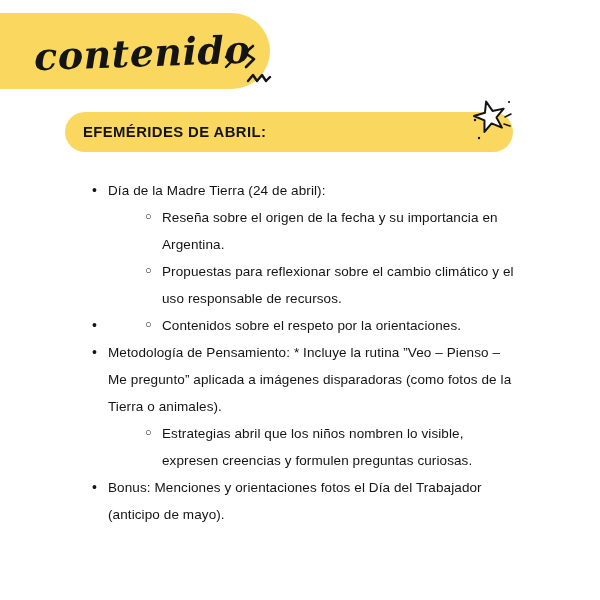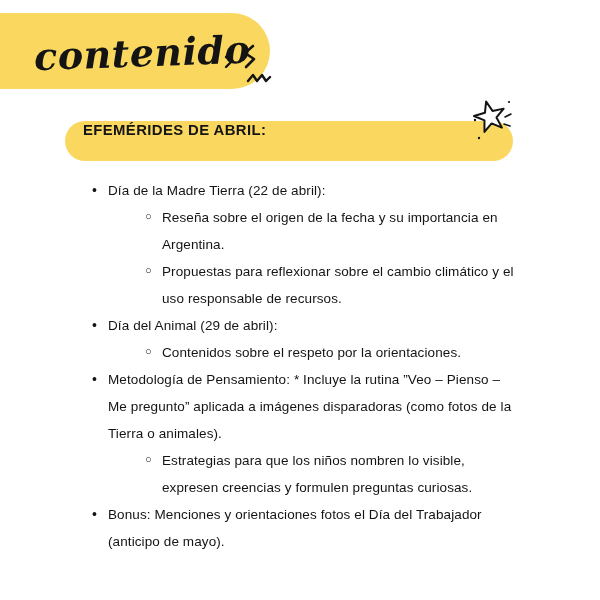--- a/index.html
+++ b/index.html
@@ -35,25 +35,26 @@
   }
   .squiggle-wrap {
     position:absolute;
     left:221px; top:29px;
     width:52px; height:52px;
   }
 
   
   .section-banner {
     position:absolute;
-    left:65px; top:121px;
+    left:65px; top:112px;
     width:448px; height:40px;
     background:#FAD860;
     border-radius:20px;
     display:flex;
+    align-items:center;
     padding-left:18px;
   }
   .section-heading {
     font-size:15.5px;
     font-weight:700;
     letter-spacing:0.4px;
     color:#141414;
     transform:scaleX(0.96);
     transform-origin:left center;
   }
@@ -112,47 +113,46 @@
 </div>
 
 <div class="section-banner">
   <div class="section-heading">EFEMÉRIDES DE ABRIL:</div>
 </div>
 
 <div class="content">
 
   <div class="li">
     <span class="bullet">•</span>
-    <span>Día de la Madre Tierra (22 de abril):</span>
+    <span>Día de la Madre Tierra (24 de abril):</span>
   </div>
   <div class="sub">
     <span class="bullet">○</span>
     <span>Reseña sobre el origen de la fecha y su importancia en Argentina.</span>
   </div>
   <div class="sub">
     <span class="bullet">○</span>
     <span>Propuestas para reflexionar sobre el cambio climático y el uso responsable de recursos.</span>
   </div>
 
   <div class="li">
     <span class="bullet">•</span>
-    <span>Día del Animal (29 de abril):</span>
   </div>
   <div class="sub">
     <span class="bullet">○</span>
     <span>Contenidos sobre el respeto por la orientaciones.</span>
   </div>
 
   <div class="li">
     <span class="bullet">•</span>
     <span>Metodología de Pensamiento: * Incluye la rutina ”Veo – Pienso – Me pregunto” aplicada a imágenes disparadoras (como fotos de la Tierra o animales).</span>
   </div>
   <div class="sub">
     <span class="bullet">○</span>
-    <span>Estrategias para que los niños nombren lo visible, expresen creencias y formulen preguntas curiosas.</span>
+    <span>Estrategias abril que los niños nombren lo visible, expresen creencias y formulen preguntas curiosas.</span>
   </div>
 
   <div class="li">
     <span class="bullet">•</span>
     <span>Bonus: Menciones y orientaciones fotos el Día del Trabajador (anticipo de mayo).</span>
   </div>
 
 </div>
 
 </body></html>

